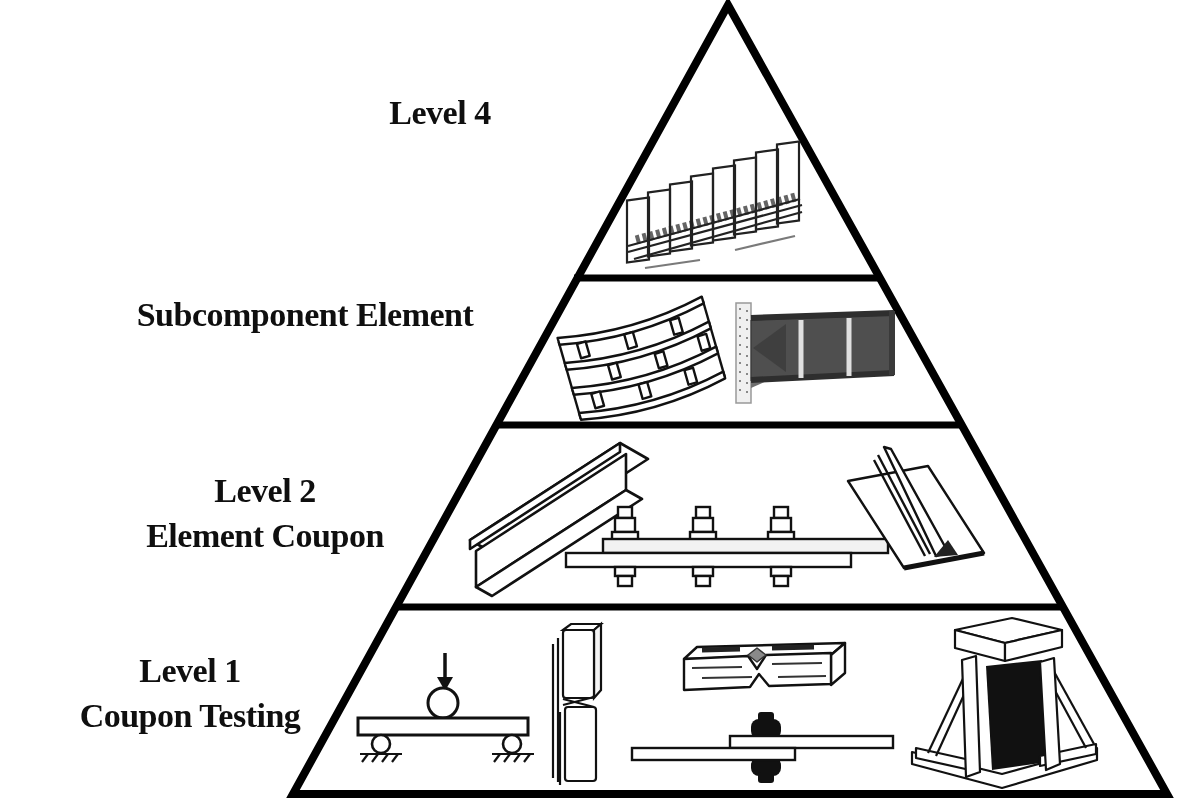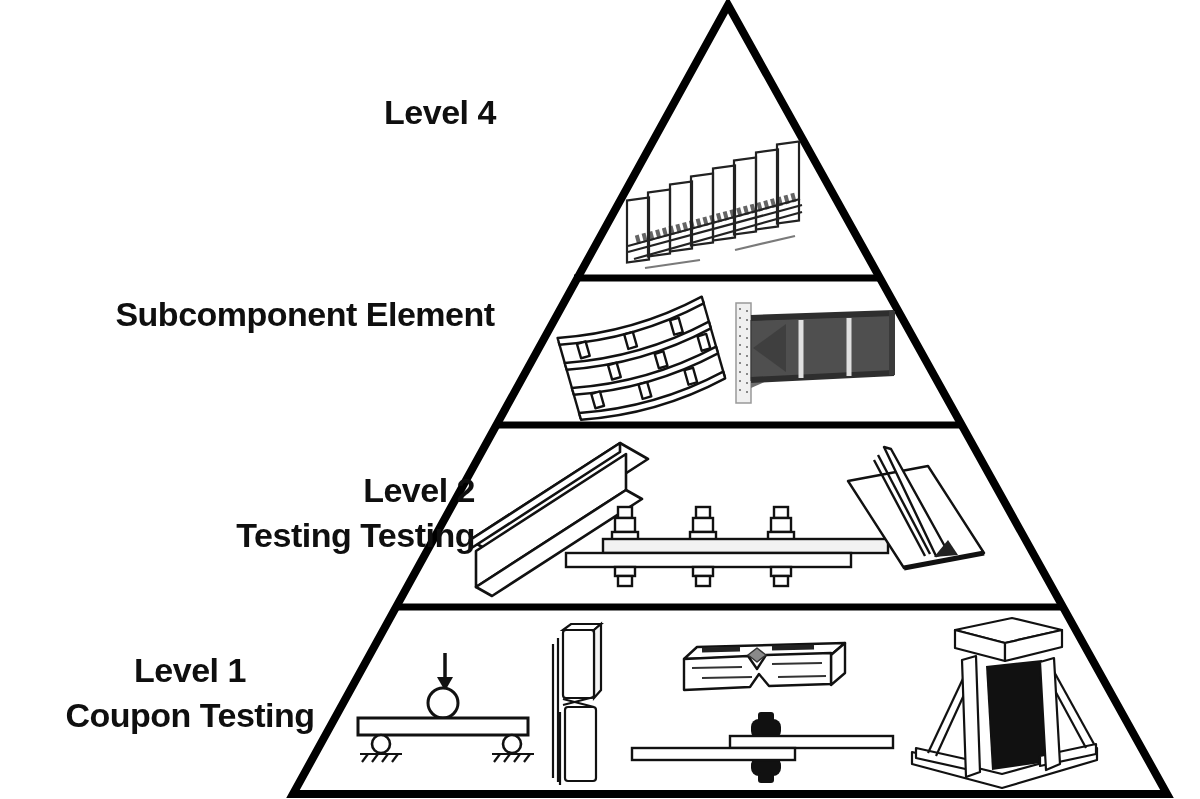--- a/index.html
+++ b/index.html
@@ -22,24 +22,25 @@
   }
   .lvl-label {
     position: absolute;
     width: 420px;
     text-align: center;
     color: #0f0f0f;
     font-weight: bold;
     font-size: 34px;
     line-height: 45px;
     letter-spacing: -0.5px;
+    font-family: Liberation Serif, serif;
   }
   #lbl4 { left: 230px; top: 90px; }
   #lbl3 { left: 95px;  top: 292px; }
-  #lbl2 { left: 55px;  top: 468px; text-align: right; }
+  #lbl2 { left: 55px;  top: 468px; }
   #lbl1 { left: -20px; top: 648px; }
 </style>
 </head>
 <body>
 
 <div class="stage">
 
   <svg width="1200" height="799" viewBox="0 0 1200 799">
 
     <polygon points="728,5 1167,794 293,794" fill="#ffffff" stroke="#000000" stroke-width="8" stroke-linejoin="miter"></polygon>
@@ -218,21 +219,21 @@
   <div class="lvl-label" id="lbl4">
     <div>Level 4</div>
   </div>
 
   <div class="lvl-label" id="lbl3">
     <div>Subcomponent Element</div>
   </div>
 
   <div class="lvl-label" id="lbl2">
     <div>Level 2</div>
-    <div>Testing Testing</div>
+    <div>Element Coupon</div>
   </div>
 
   <div class="lvl-label" id="lbl1">
     <div>Level 1</div>
     <div>Coupon Testing</div>
   </div>
 
 </div>
 
 </body></html>

